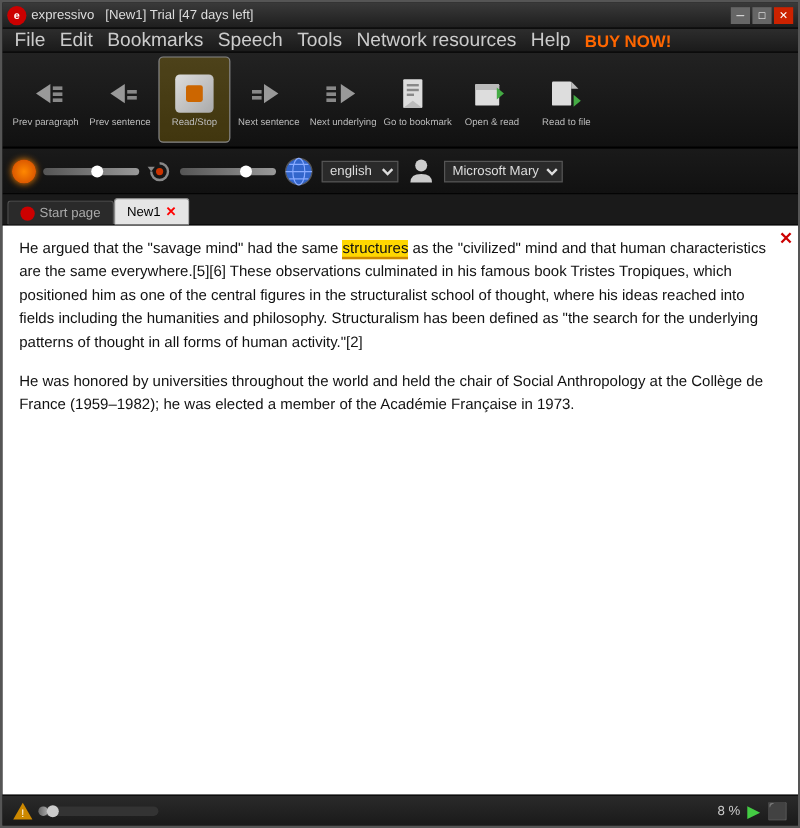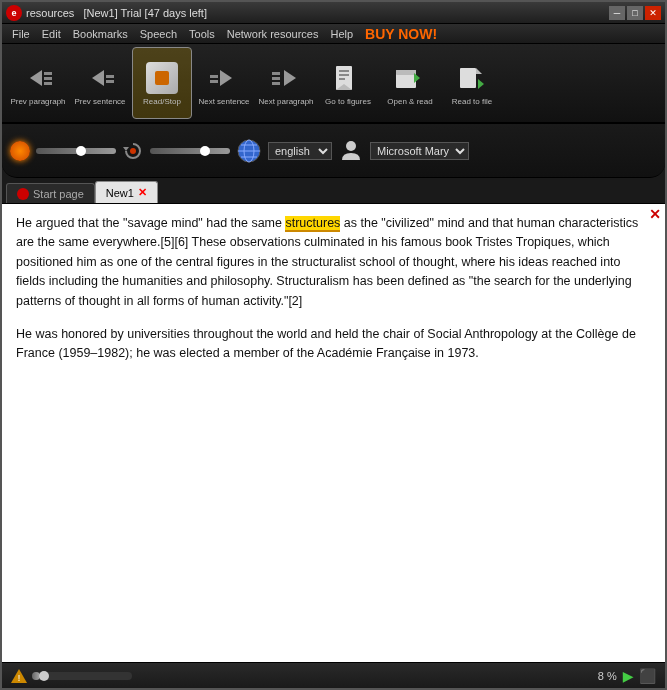--- a/index.html
+++ b/index.html
@@ -66,21 +66,21 @@
     #menu-bar {
       background: linear-gradient(to bottom, #2d2d2d, #1a1a1a);
       height: 20px;
       display: flex;
       align-items: center;
       padding: 0 4px;
       border-bottom: 1px solid #000;
     }
     .menu-item {
       color: #ccc;
-      font-size: 11px;
+      font-size: 16px;
       padding: 2px 6px;
       cursor: pointer;
     }
     #buy-now {
       color: #ff6600;
       font-weight: bold;
       font-size: 14px;
       padding: 2px 6px;
       cursor: pointer;
     }
@@ -114,27 +114,26 @@
       width: 36px;
       height: 36px;
       display: flex;
       align-items: center;
       justify-content: center;
     }
 
     
     #toolbar2 {
       background: linear-gradient(to bottom, #1a1a1a, #111);
-      height: 54px;
+      height: 38px;
       display: flex;
       align-items: center;
       padding: 0 8px;
       gap: 6px;
       border-bottom: 1px solid #000;
-      border-radius: 15px;
     }
     .t2-btn {
       display: flex;
       align-items: center;
       justify-content: center;
       cursor: pointer;
     }
     .speed-slider {
       display: flex;
       align-items: center;
@@ -354,21 +353,21 @@
   </style>
 </head>
 <body>
 
 <div id="main-container">
 
   <div id="title-bar">
     <div id="title-bar-left">
       <div id="app-icon">e</div>
       <span id="title-text">
-        <span>resources</span>&nbsp;&nbsp;
+        <span>expressivo</span>&nbsp;&nbsp;
         <span>[New1] Trial [47 days left]</span>
       </span>
     </div>
     <div id="window-controls">
       <button id="btn-minimize" class="win-btn">─</button>
       <button id="btn-maximize" class="win-btn">□</button>
       <button id="btn-close" class="win-btn">✕</button>
     </div>
   </div>
 
@@ -430,34 +429,34 @@
 
     <div class="toolbar-btn">
       <div class="btn-icon">
         <svg width="36" height="32" viewBox="0 0 36 32">
           <rect x="4" y="10" width="8" height="3" fill="#888"></rect>
           <rect x="4" y="15" width="8" height="3" fill="#888"></rect>
           <rect x="4" y="20" width="8" height="3" fill="#888"></rect>
           <polygon points="28,16 16,8 16,24" fill="#999"></polygon>
         </svg>
       </div>
-      <span style="font-size:8px;color:#bbb;text-align:center;line-height:1.1;">Next paragraph</span>
+      <span style="font-size:8px;color:#bbb;text-align:center;line-height:1.1;">Next underlying</span>
     </div>
 
     <div class="toolbar-btn">
       <div class="btn-icon">
         <svg width="36" height="32" viewBox="0 0 36 32">
           <rect x="6" y="4" width="16" height="24" rx="1" fill="#ddd"></rect>
           <polygon points="6,28 14,22 22,28" fill="#bbb"></polygon>
           <rect x="9" y="8" width="10" height="2" fill="#888"></rect>
           <rect x="9" y="12" width="10" height="2" fill="#888"></rect>
           <rect x="9" y="16" width="6" height="2" fill="#888"></rect>
         </svg>
       </div>
-      <span style="font-size:8px;color:#bbb;text-align:center;line-height:1.1;">Go to figures</span>
+      <span style="font-size:8px;color:#bbb;text-align:center;line-height:1.1;">Go to bookmark</span>
     </div>
 
     <div class="toolbar-btn">
       <div class="btn-icon">
         <svg width="36" height="32" viewBox="0 0 36 32">
           <rect x="4" y="8" width="20" height="18" rx="1" fill="#ddd"></rect>
           <rect x="4" y="8" width="20" height="5" rx="1" fill="#bbb"></rect>
           <polygon points="28,16 22,11 22,21" fill="#44aa44"></polygon>
         </svg>
       </div>

